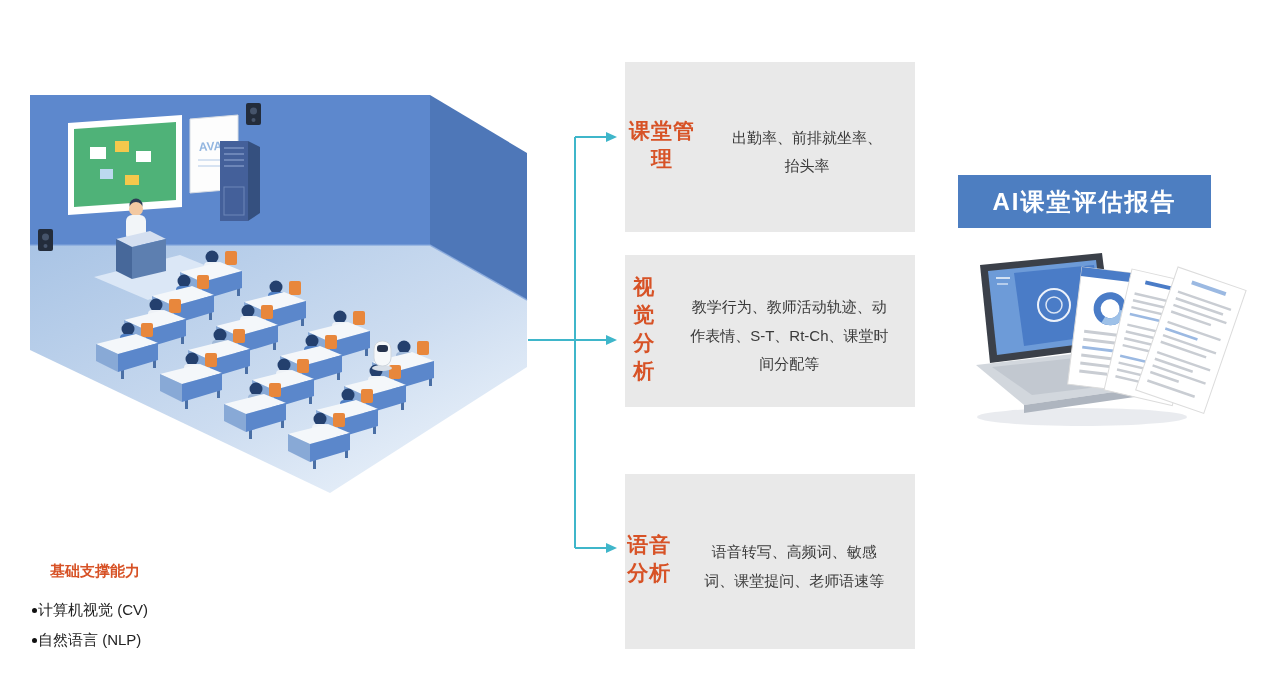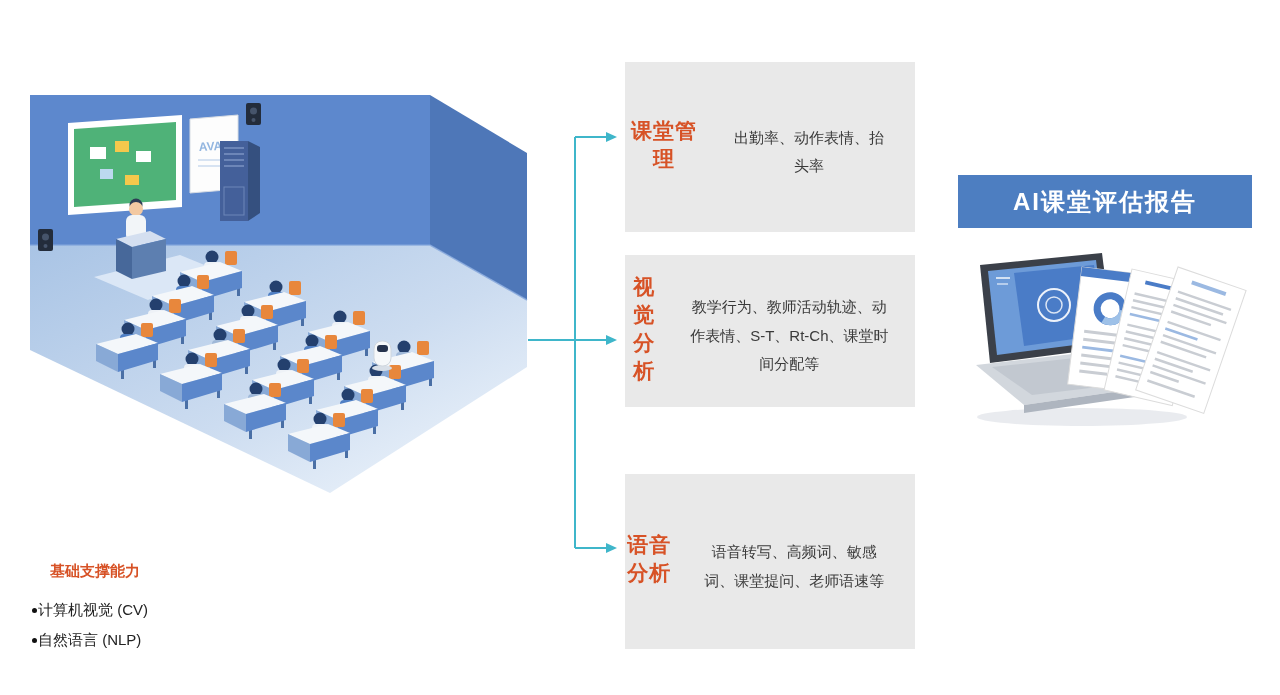--- a/index.html
+++ b/index.html
@@ -30,21 +30,21 @@
     text-align:center; padding-top:10px;
   }
   .module-1 { top:62px;  height:170px; }
   .module-2 { top:255px; height:152px; }
   .module-3 { top:462px; height:175px;margin-top:12px; }
   .module-title { color:var(--accent,#d75226); font-size:21px; font-weight:bold; letter-spacing:1px; margin-bottom:15px; }
   .module-desc  { color:#3a3a3a; font-size:15px; line-height:1.9; padding:0 26px; }
 
   
   .report-banner {
-    position:absolute; left:958px; top:175px; width:294px; height:53px;
+    position:absolute; left:958px; top:175px; width:253px; height:53px;
     background:var(--banner-blue,#4d7ec1); color:#ffffff;
     display:flex; align-items:center; justify-content:center;
     font-size:24px; font-weight:bold; letter-spacing:2px;
   }
   .report-visual { position:absolute; left:952px; top:243px; width:298px; height:200px; }
   .report-visual svg { display:block; width:100%; height:100%; }
 
   
   .foundation { position:absolute; left:32px; top:562px; }
   .foundation-title { color:var(--accent,#d75226); font-size:15px; font-weight:bold; margin-left:18px; margin-bottom:20px; }
@@ -167,21 +167,21 @@
     <path class="arrow-line" d="M47,19 H78"></path>
     <path class="arrow-line" d="M47,222 H78"></path>
     <path class="arrow-line" d="M47,430 H78"></path>
     <polygon class="arrow-head" points="78,14 89,19 78,24"></polygon>
     <polygon class="arrow-head" points="78,217 89,222 78,227"></polygon>
     <polygon class="arrow-head" points="78,425 89,430 78,435"></polygon>
   </svg>
 
   <div class="module module-1">
     <div class="module-title">课堂管理</div>
-    <div class="module-desc">出勤率、动作表情、抬头率</div>
+    <div class="module-desc">出勤率、前排就坐率、抬头率</div>
   </div>
   <div class="module module-2">
     <div class="module-title">视觉分析</div>
     <div class="module-desc">教学行为、教师活动轨迹、动作表情、S-T、Rt-Ch、课堂时间分配等</div>
   </div>
   <div class="module module-3">
     <div class="module-title">语音分析</div>
     <div class="module-desc">语音转写、高频词、敏感词、课堂提问、老师语速等</div>
   </div>
 

